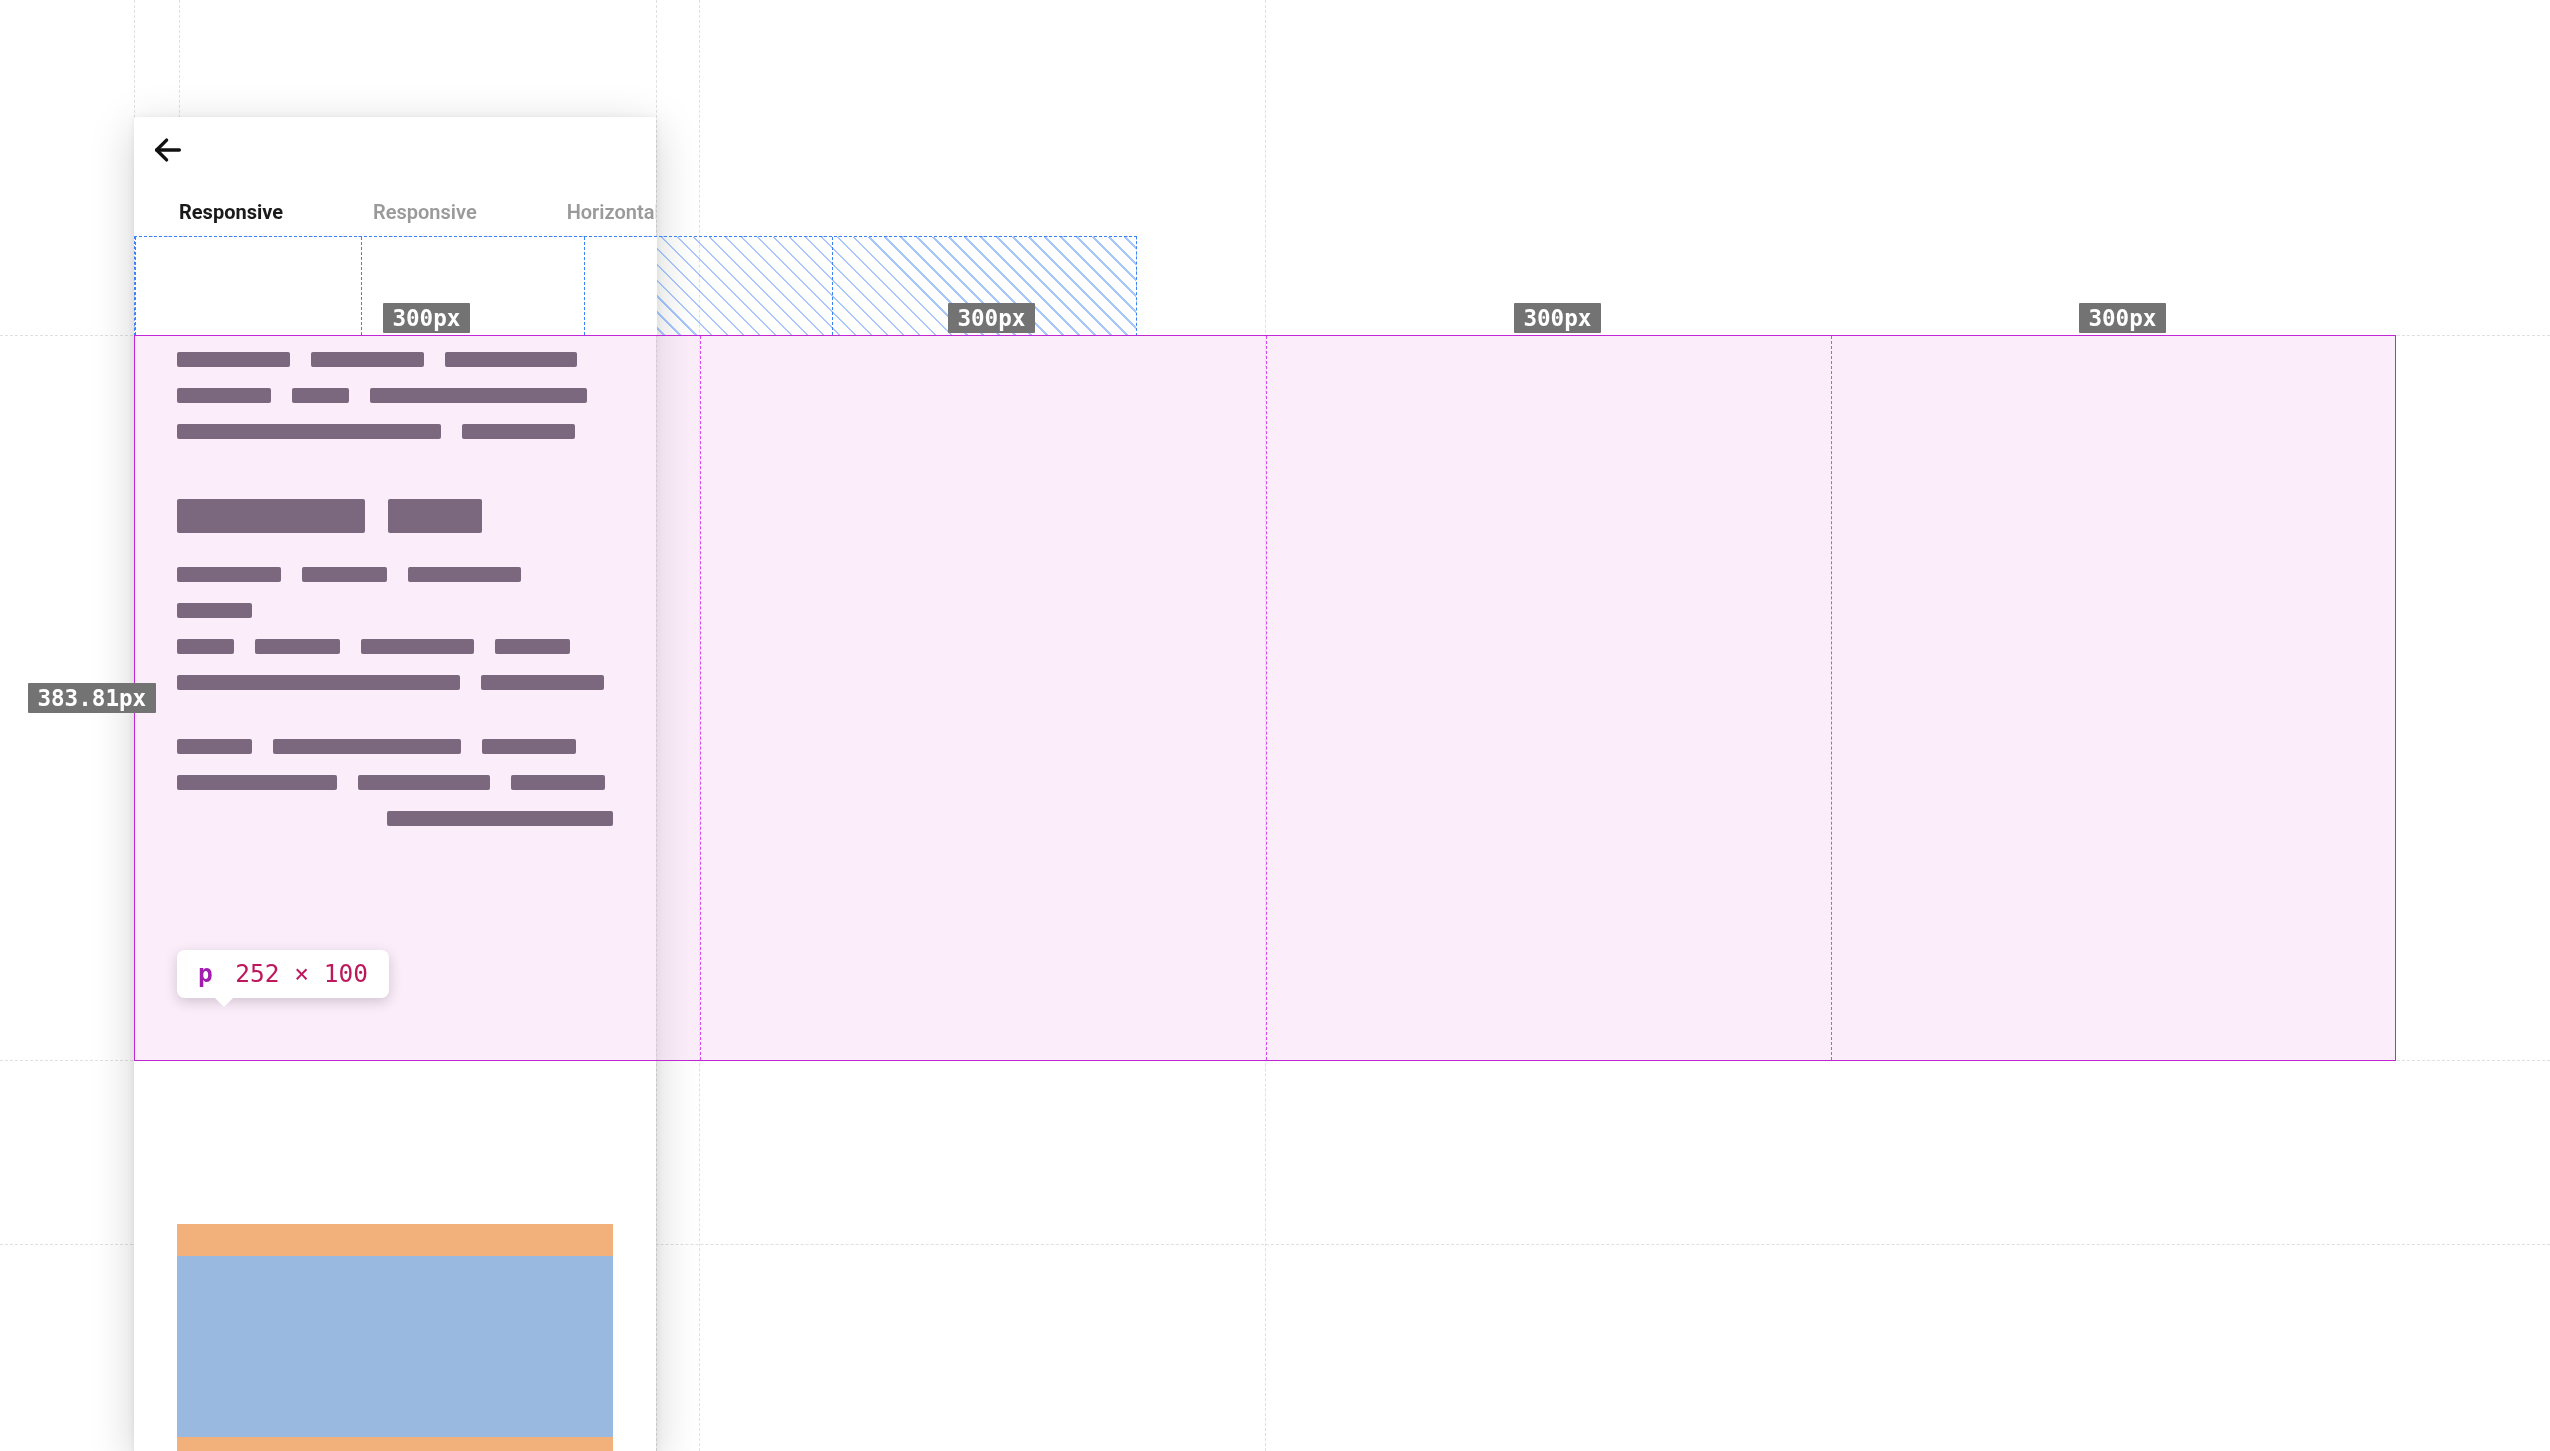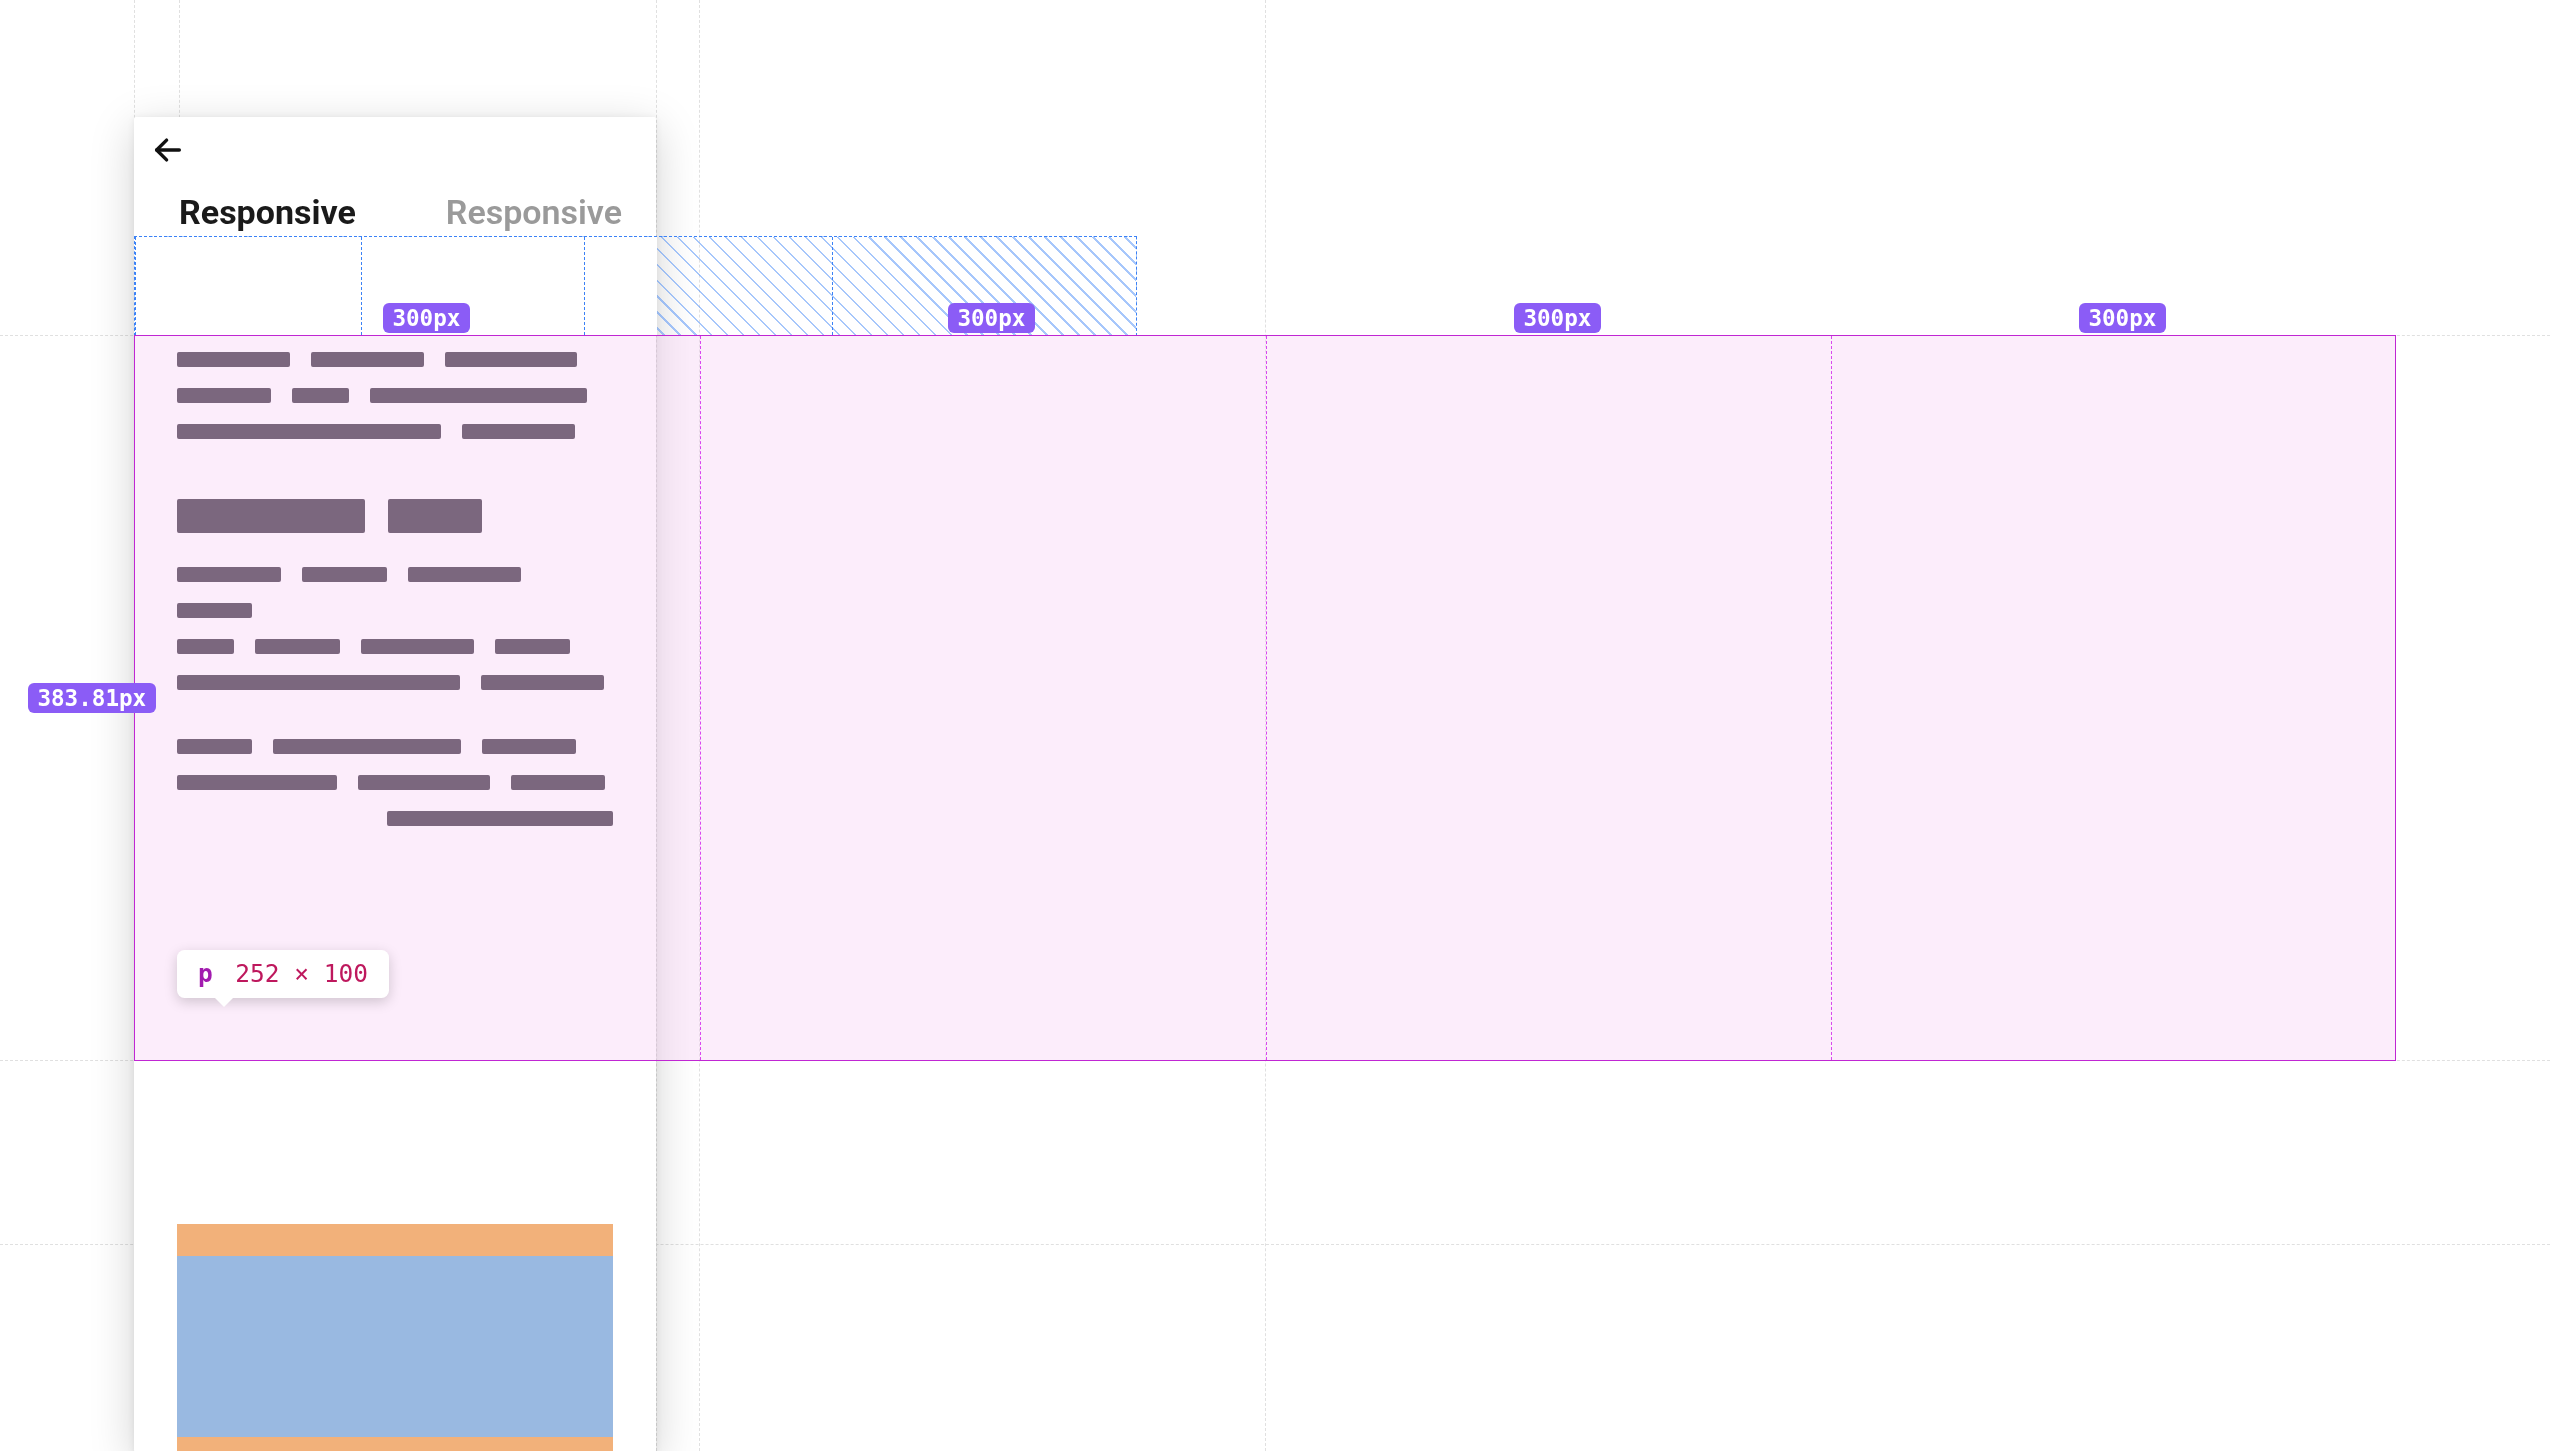--- a/index.html
+++ b/index.html
@@ -66,21 +66,21 @@
   
   .tabs-row {
     display: flex;
     align-items: stretch;
     height: 58px;
   }
   .tab {
     padding: 0 45px;
     display: flex;
     align-items: center;
-    font-size: 34px;
+    font-size: 20px;
     font-weight: 600;
     color: #9a9a9a;
     cursor: pointer;
     white-space: nowrap;
   }
   .tab.active {
     color: #1a1a1a;
     font-weight: 700;
   }
 
@@ -177,26 +177,26 @@
   .hatch-vline {
     position:absolute;
     top:0;bottom:0;
     width:0;
     border-left:1.9px dashed #3b82f6;
   }
 
   
   .measure-badge {
     position: absolute;
-    background: #8b5cf6;
+    background: #737373;
     color: #ffffff;
     font-size: 22.6px;
     font-weight: 600;
     padding: 1.9px 9.4px;
-    border-radius: 6px;
+    border-radius: 1px;
     white-space: nowrap;
     font-family: ui-monospace, Menlo, monospace;
     z-index: 50;
   }
 
   
   .elem-tooltip {
     position: absolute;
     background: #ffffff;
     box-shadow: 0 3.8px 13px rgba(0,0,0,0.18);

